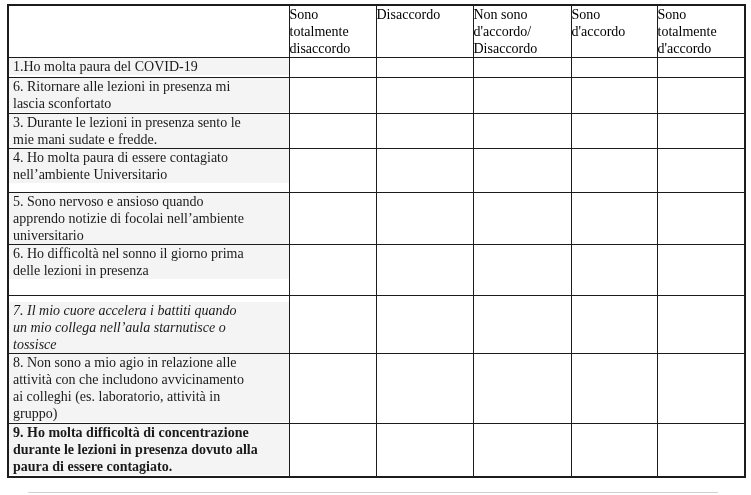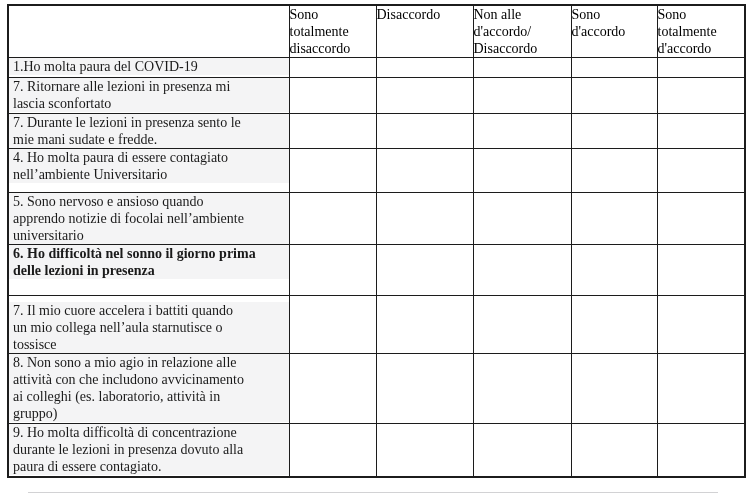--- a/index.html
+++ b/index.html
@@ -45,31 +45,31 @@
     padding: 1px 0 0 0;
   }
   td.question-cell .qtext {
     background: #f4f4f5;
     white-space: pre-line;
     font-size: 14px;
     line-height: 17px;
     padding: 0 2px 0 4px;
     color: #1a1a1a;
   }
-  tr.row-pad-top td.question-cell { padding-top: 6px; }
+  tr.row-pad-top td.question-cell { padding-top: 6px; font-style: italic; }
   tr.h-head { height: 52px; }
   tr.h-r1 { height: 20px; }
   tr.h-r2 { height: 36px; }
   tr.h-r3 { height: 35px; }
   tr.h-r4 { height: 44px; }
   tr.h-r5 { height: 52px; }
-  tr.h-r6 { height: 51px; font-weight: bold; }
+  tr.h-r6 { height: 51px; }
   tr.h-r7 { height: 57px; }
   tr.h-r8 { height: 70px; padding-left: 8px; }
-  tr.h-r9 { height: 53px; }
+  tr.h-r9 { height: 53px; font-weight: bold; }
   .cut-line {
     position: absolute;
     left: 28px;
     top: 492px;
     width: 690px;
     height: 1px;
     background: #d2d2d4;
   }
 </style>
 </head>
@@ -86,21 +86,21 @@
         <col style="width:86px">
         <col style="width:88px">
       </colgroup>
       <thead>
         <tr class="h-head">
           <th class="col-head"></th>
           <th class="col-head">Sono
 totalmente
 disaccordo</th>
           <th class="col-head">Disaccordo</th>
-          <th class="col-head">Non alle
+          <th class="col-head">Non sono
 d'accordo/
 Disaccordo</th>
           <th class="col-head">Sono
 d'accordo</th>
           <th class="col-head">Sono
 totalmente
 d'accordo</th>
         </tr>
       </thead>
       <tbody>
@@ -109,32 +109,32 @@
               <div class="qtext">1.Ho molta paura del COVID-19</div>
             </td>
           <td></td>
           <td></td>
           <td></td>
           <td></td>
           <td></td>
         </tr>
         <tr class="h-r2">
           <td class="question-cell">
-              <div class="qtext">7. Ritornare alle lezioni in presenza mi
+              <div class="qtext">6. Ritornare alle lezioni in presenza mi
 lascia sconfortato</div>
             </td>
           <td></td>
           <td></td>
           <td></td>
           <td></td>
           <td></td>
         </tr>
         <tr class="h-r3">
           <td class="question-cell">
-              <div class="qtext">7. Durante le lezioni in presenza sento le
+              <div class="qtext">3. Durante le lezioni in presenza sento le
 mie mani sudate e fredde.</div>
             </td>
           <td></td>
           <td></td>
           <td></td>
           <td></td>
           <td></td>
         </tr>
         <tr class="h-r4">
           <td class="question-cell">

